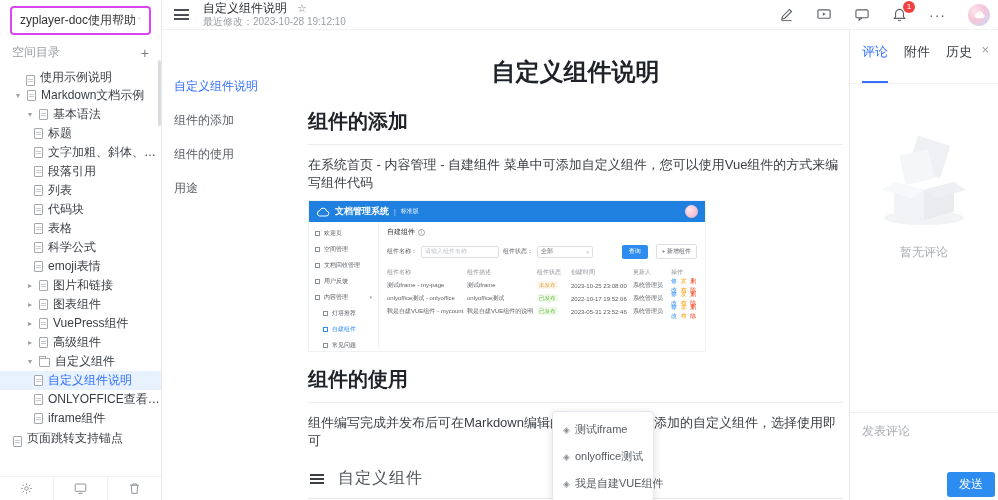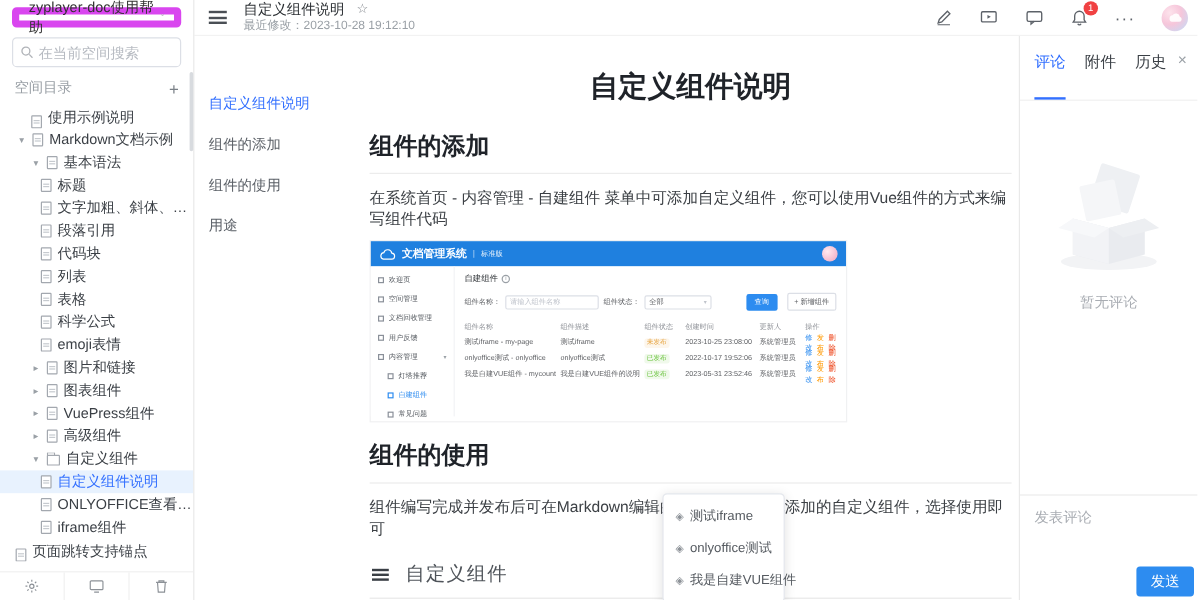--- a/index.html
+++ b/index.html
@@ -2,21 +2,21 @@
 <html><head>
 <meta charset="utf-8">
 <style>
   * { box-sizing: border-box; margin: 0; padding: 0; }
   html,body { width: 998px; height: 500px; overflow: hidden; }
   body { font-family: "Liberation Sans", sans-serif; font-size: 13px; color:#333; background:#fff; }
   .app { display:flex; width:998px; height:500px; }
 
   
   .sidebar { width:162px; border-right:1px solid #e9e9e9; display:flex; flex-direction:column; position:relative; }
-  .space-select { margin:6px 10px 0; height:17px; border:6px solid #d946ef; border-radius:4px;
+  .space-select { margin:6px 10px 0; height:29px; border:2px solid #d946ef; border-radius:4px;
     display:flex; align-items:center; padding:0 8px; font-size:12px; color:#333; cursor:pointer; }
   .space-select .chev { margin-left:auto; color:#b0b3b8; font-size:9px; }
   .search-box { margin:8px 10px 0; height:25px; border:1px solid #dcdfe6; border-radius:4px;
     display:flex; align-items:center; padding:0 6px; gap:4px; }
   .search-box input { border:0; outline:0; width:110px; font-size:12px; font-family:inherit; color:#333; }
   .search-box input::placeholder { color:#b7bbc2; }
   .dir-head { display:flex; align-items:center; padding:9px 12px 4px; font-size:12px; color:#9aa0a6; }
   .dir-head .plus { margin-left:auto; color:#7a8087; font-size:14px; cursor:pointer; line-height:1; }
   .tree { flex:1; overflow:hidden; padding-top:2px; }
   .titem { height:19px; display:flex; align-items:center; gap:5px; font-size:12px; color:#3a3f45; cursor:pointer; white-space:nowrap; overflow:hidden; }
@@ -133,27 +133,20 @@
 </head>
 <body>
 
 <div class="app">
 
   <div class="sidebar">
     <div class="space-select">
       <span>zyplayer-doc使用帮助</span>
       <span class="chev">ˇ</span>
     </div>
-    <div class="search-box">
-      <svg width="11" height="11" viewBox="0 0 12 12">
-          <circle cx="5" cy="5" r="3.6" fill="none" stroke="#b0b3b8" stroke-width="1.2"></circle>
-          <line x1="8" y1="8" x2="11" y2="11" stroke="#b0b3b8" stroke-width="1.2"></line>
-        </svg>
-      <input placeholder="在当前空间搜索" style="">
-    </div>
     <div class="dir-head">
       <span>空间目录</span>
       <span class="plus">+</span>
     </div>
 
     <div class="tree">
       <div class="titem d0">
           <span class="caret"></span>
           <span class="ficon"></span>
           <span class="tlabel">使用示例说明</span>
@@ -175,25 +168,25 @@
       <div class="titem d2b">
           <span class="ficon"></span>
           <span class="tlabel">文字加粗、斜体、下划线、删...</span>
         </div>
       <div class="titem d2b">
           <span class="ficon"></span>
           <span class="tlabel">段落引用</span>
         </div>
       <div class="titem d2b">
           <span class="ficon"></span>
+          <span class="tlabel">列表</span>
+        </div>
+      <div class="titem d2b">
+          <span class="ficon"></span>
           <span class="tlabel">代码块</span>
-        </div>
-      <div class="titem d2b">
-          <span class="ficon"></span>
-          <span class="tlabel">列表</span>
         </div>
       <div class="titem d2b">
           <span class="ficon"></span>
           <span class="tlabel">表格</span>
         </div>
       <div class="titem d2b">
           <span class="ficon"></span>
           <span class="tlabel">科学公式</span>
         </div>
       <div class="titem d2b">

